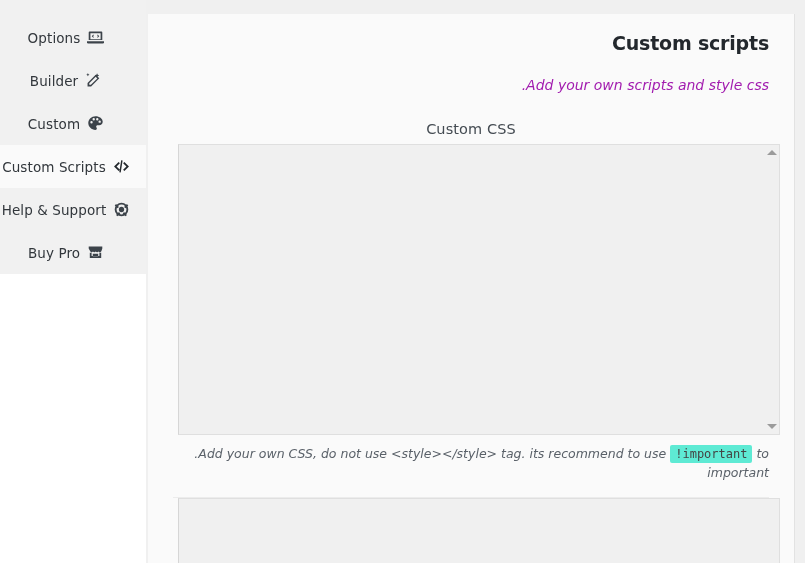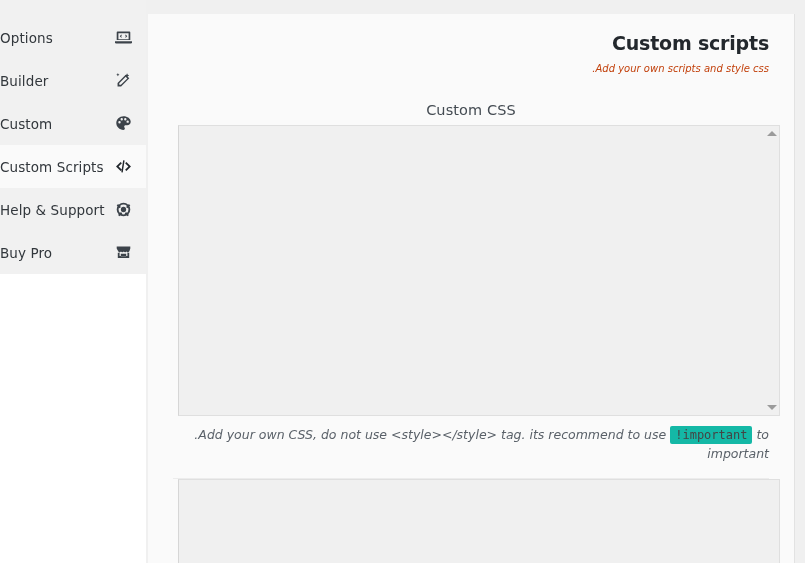--- a/index.html
+++ b/index.html
@@ -32,21 +32,21 @@
     background: #ffffff;
   }
   .sidebar-inner {
     background: #f1f1f1;
     padding: 16px 0 0 0;
     width: 146px;
   }
   .sidebar-item {
     display: flex;
     align-items: center;
-    justify-content: space-between;
+    justify-content: center;
     height: 43px;
     padding: 0 14px 0 0;
     box-sizing: border-box;
     cursor: pointer;
     font-size: 13.5px;
     color: #32373c;
     letter-spacing: 0.1px;
   }
   .sidebar-item.active {
     background: #fafafa;
@@ -83,24 +83,24 @@
     padding: 18px 25px 0 25px;
   }
   .page-title {
     font-size: 19px;
     font-weight: bold;
     color: #23282d;
     margin: 0;
     letter-spacing: -0.2px;
   }
   .page-subtitle {
-    font-size: 10px;
+    font-size: 14px;
     font-style: italic;
-    color: #c2410c;
-    margin-top: 9px;
+    color: #a21caf;
+    margin-top: 23px;
   }
 
   .section {
     padding: 0 25px;
   }
   .section-divider {
     border-top: 1px solid #ececec;
     margin-top: 14px;
   }
 
@@ -171,21 +171,21 @@
     text-align: right;
     font-style: italic;
     font-size: 12.5px;
     color: #5a6169;
     padding: 10px 0 0 0;
     line-height: 1.5;
   }
   .code-badge {
     font-family: "DejaVu Sans Mono", "Liberation Mono", monospace;
     font-style: normal;
-    background: #14b8a6;
+    background: #5eead4;
     color: #444;
     padding: 2px 5px;
     font-size: 12px;
     border-radius: 2px;
   }
 </style>
 </head>
 <body>
 
 <div id="app">

